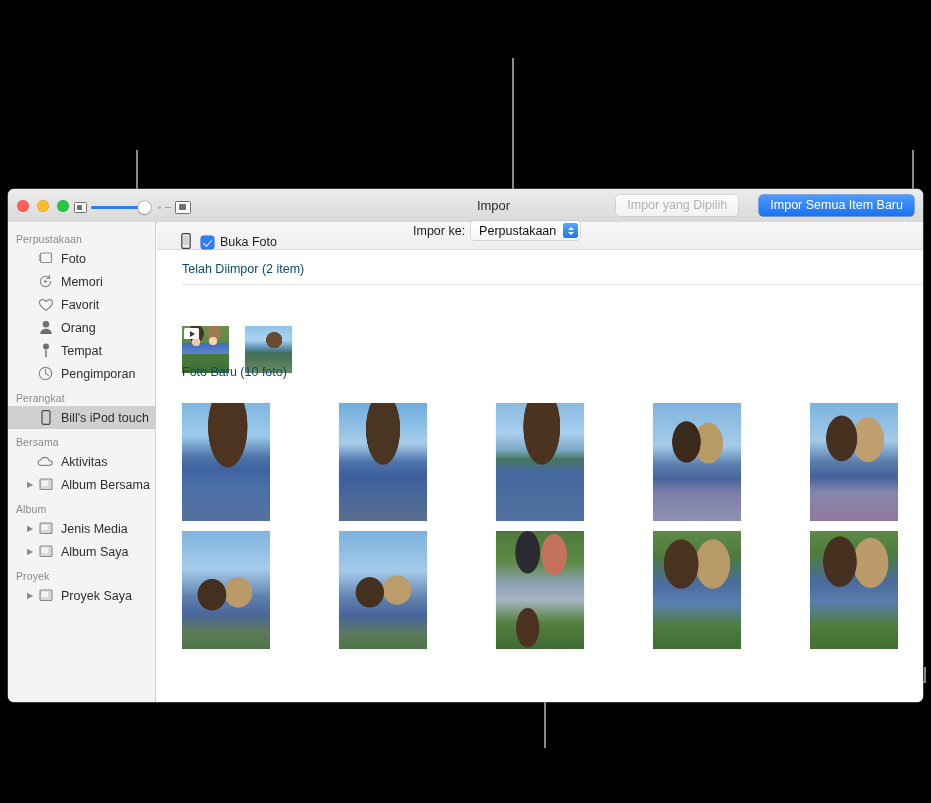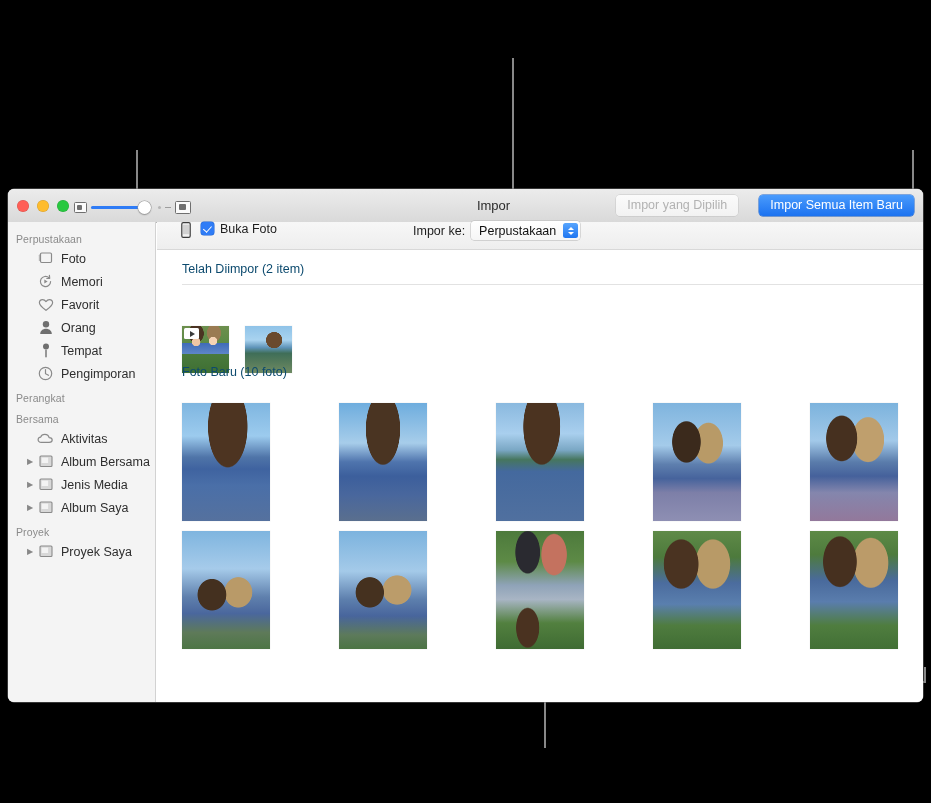--- a/index.html
+++ b/index.html
@@ -73,21 +73,21 @@
     display:flex;align-items:center;justify-content:center;}
   .disc{width:9px;flex:0 0 9px;margin-left:-10px;margin-right:1px;
     font-size:8px;color:#888;line-height:1;}
   svg{display:block;overflow:visible;}
 
   
   .content{position:absolute;left:149px;top:33px;width:766px;height:480px;background:#fff;}
   .optbar{
     position:absolute;left:0;top:0;width:766px;height:27px;
     background:linear-gradient(to bottom,#f7f7f7,#eeeeee);
-    border-bottom:1px solid #d8d8d8;display:flex;align-items:flex-start;
+    border-bottom:1px solid #d8d8d8;display:flex;align-items:flex-end;
   }
   .devIcon{margin-left:24px;margin-right:10px;}
   .cbx{width:13px;height:13px;border-radius:3px;background:#2f7cf6;
     box-shadow:0 0 0 .5px #1f62cf;position:relative;margin-right:6px;}
   .cbx::after{content:"";position:absolute;left:4px;top:1.5px;width:3.5px;height:7px;
     border:solid #fff;border-width:0 1.7px 1.7px 0;transform:rotate(42deg);}
   .optlbl{font-size:12.5px;color:#1d1d1d;}
   .importTo{position:absolute;left:256px;top:0;height:17px;display:flex;align-items:center;}
   .importToLbl{font-size:12.5px;color:#1d1d1d;margin-right:6px;}
   .popup{
@@ -220,20 +220,29 @@
         <span class="sbIcon">
           <svg width="15" height="15" viewBox="0 0 15 15">
             <circle cx="7.5" cy="7.5" r="6.2" fill="none" stroke="#8a8a8a" stroke-width="1.2"></circle>
             <path d="M7.5 3.6v4.1l3 1.6" fill="none" stroke="#8a8a8a" stroke-width="1.2" stroke-linecap="round"></path>
           </svg>
         </span>
         <span>Pengimporan</span>
       </div>
 
       <div class="sbGroup">Perangkat</div>
+      <div class="sbItem sel">
+        <span class="sbIcon">
+          <svg width="10" height="15" viewBox="0 0 10 15">
+            <rect x="1" y="0.7" width="8" height="13.6" rx="1.3" fill="none" stroke="#4d4d4d" stroke-width="1.2"></rect>
+            <rect x="2.2" y="2.4" width="5.6" height="9" fill="#cfcfcf"></rect>
+          </svg>
+        </span>
+        <span>Bill's iPod touch</span>
+      </div>
 
       <div class="sbGroup">Bersama</div>
       <div class="sbItem">
         <span class="sbIcon">
           <svg width="17" height="11" viewBox="0 0 17 11">
             <path d="M4.2 9.4c-1.8 0-3.1-1.2-3.1-2.7 0-1.4 1.1-2.5 2.6-2.6C4.2 2.4 5.8 1.3 7.8 1.3c2.3 0 4 1.5 4.3 3.4 1.9.1 3.1 1.1 3.1 2.4 0 1.3-1.2 2.3-3 2.3z" fill="none" stroke="#8a8a8a" stroke-width="1.2" stroke-linejoin="round"></path>
           </svg>
         </span>
         <span>Aktivitas</span>
       </div>
@@ -241,20 +250,21 @@
         <span class="disc">▶</span>
         <span class="sbIcon">
           <svg width="14" height="13" viewBox="0 0 14 13">
             <rect x="1" y="1" width="12" height="10.5" rx="1" fill="#d8d8d8" stroke="#8a8a8a" stroke-width="1.1"></rect>
             <rect x="2.6" y="2.6" width="6.5" height="5.4" fill="#f3f3f3"></rect>
           </svg>
         </span>
         <span>Album Bersama</span>
       </div>
 
+      <div class="sbGroup">Album</div>
       <div class="sbItem">
         <span class="disc">▶</span>
         <span class="sbIcon">
           <svg width="14" height="13" viewBox="0 0 14 13">
             <rect x="1" y="1" width="12" height="10.5" rx="1" fill="#d8d8d8" stroke="#8a8a8a" stroke-width="1.1"></rect>
             <rect x="2.6" y="2.6" width="6.5" height="5.4" fill="#f3f3f3"></rect>
           </svg>
         </span>
         <span>Jenis Media</span>
       </div>

